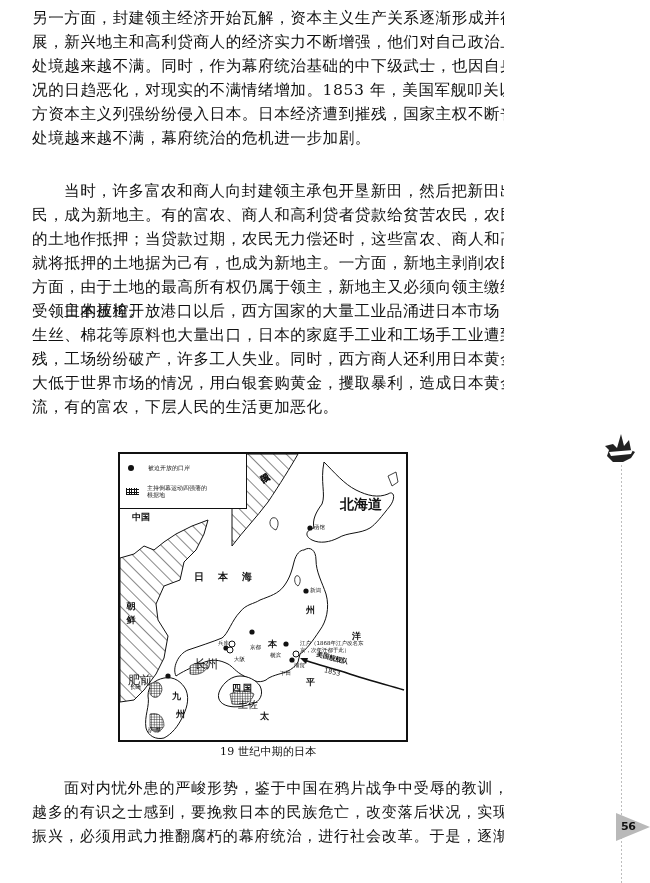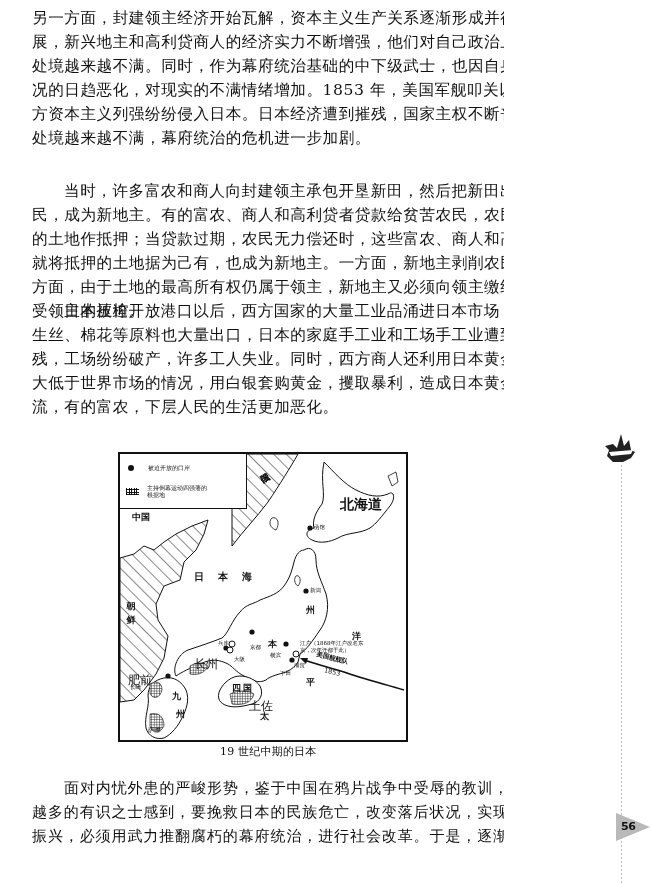--- a/index.html
+++ b/index.html
@@ -142,21 +142,21 @@
   <span class="map-label mid" style="left:186px; top:150px;">州</span>
   <span class="map-label small" style="left:180px; top:186px; width:64px; white-space:normal; line-height:7px;">江户（1868年江户改名东京，次年迁都于此）</span>
   <span class="map-label small" style="left:150px; top:198px;">横滨</span>
   <span class="map-label small" style="left:174px; top:208px;">浦贺</span>
   <span class="map-label small" style="left:160px; top:216px;">下田</span>
   <span class="map-label small" style="left:130px; top:190px;">京都</span>
   <span class="map-label small" style="left:98px; top:186px;">兵库</span>
   <span class="map-label small" style="left:114px; top:202px;">大阪</span>
   <span class="map-label small" style="left:74px; top:202px; font-size:12px;">长州</span>
   <span class="map-label mid" style="left:103px; top:228px; letter-spacing:2px;margin-left:9px;">四国</span>
-  <span class="map-label small" style="left:118px; top:244px; font-size:12px;margin-left:11px;">土佐</span>
+  <span class="map-label small" style="left:118px; top:244px; font-size:10px;">土佐</span>
   <span class="map-label mid" style="left:52px; top:236px;">九</span>
   <span class="map-label mid" style="left:56px; top:254px;">州</span>
   <span class="map-label small" style="left:8px; top:218px; font-size:12px;">肥前</span>
   <span class="map-label small" style="left:10px; top:230px;">长崎</span>
   <span class="map-label small" style="left:28px; top:272px; font-size:6.5px;">萨摩</span>
   <span class="map-label mid" style="left:140px; top:256px;">太</span>
   <span class="map-label mid" style="left:186px; top:222px;">平</span>
   <span class="map-label mid" style="left:232px; top:176px;">洋</span>
   <span class="map-label small" style="left:196px; top:200px; font-size:6.5px; font-weight:bold; transform:rotate(14deg);">美国舰舰队</span>
   <span class="map-label small" style="left:204px; top:214px; font-size:6.5px; transform:rotate(14deg);">1853</span>

